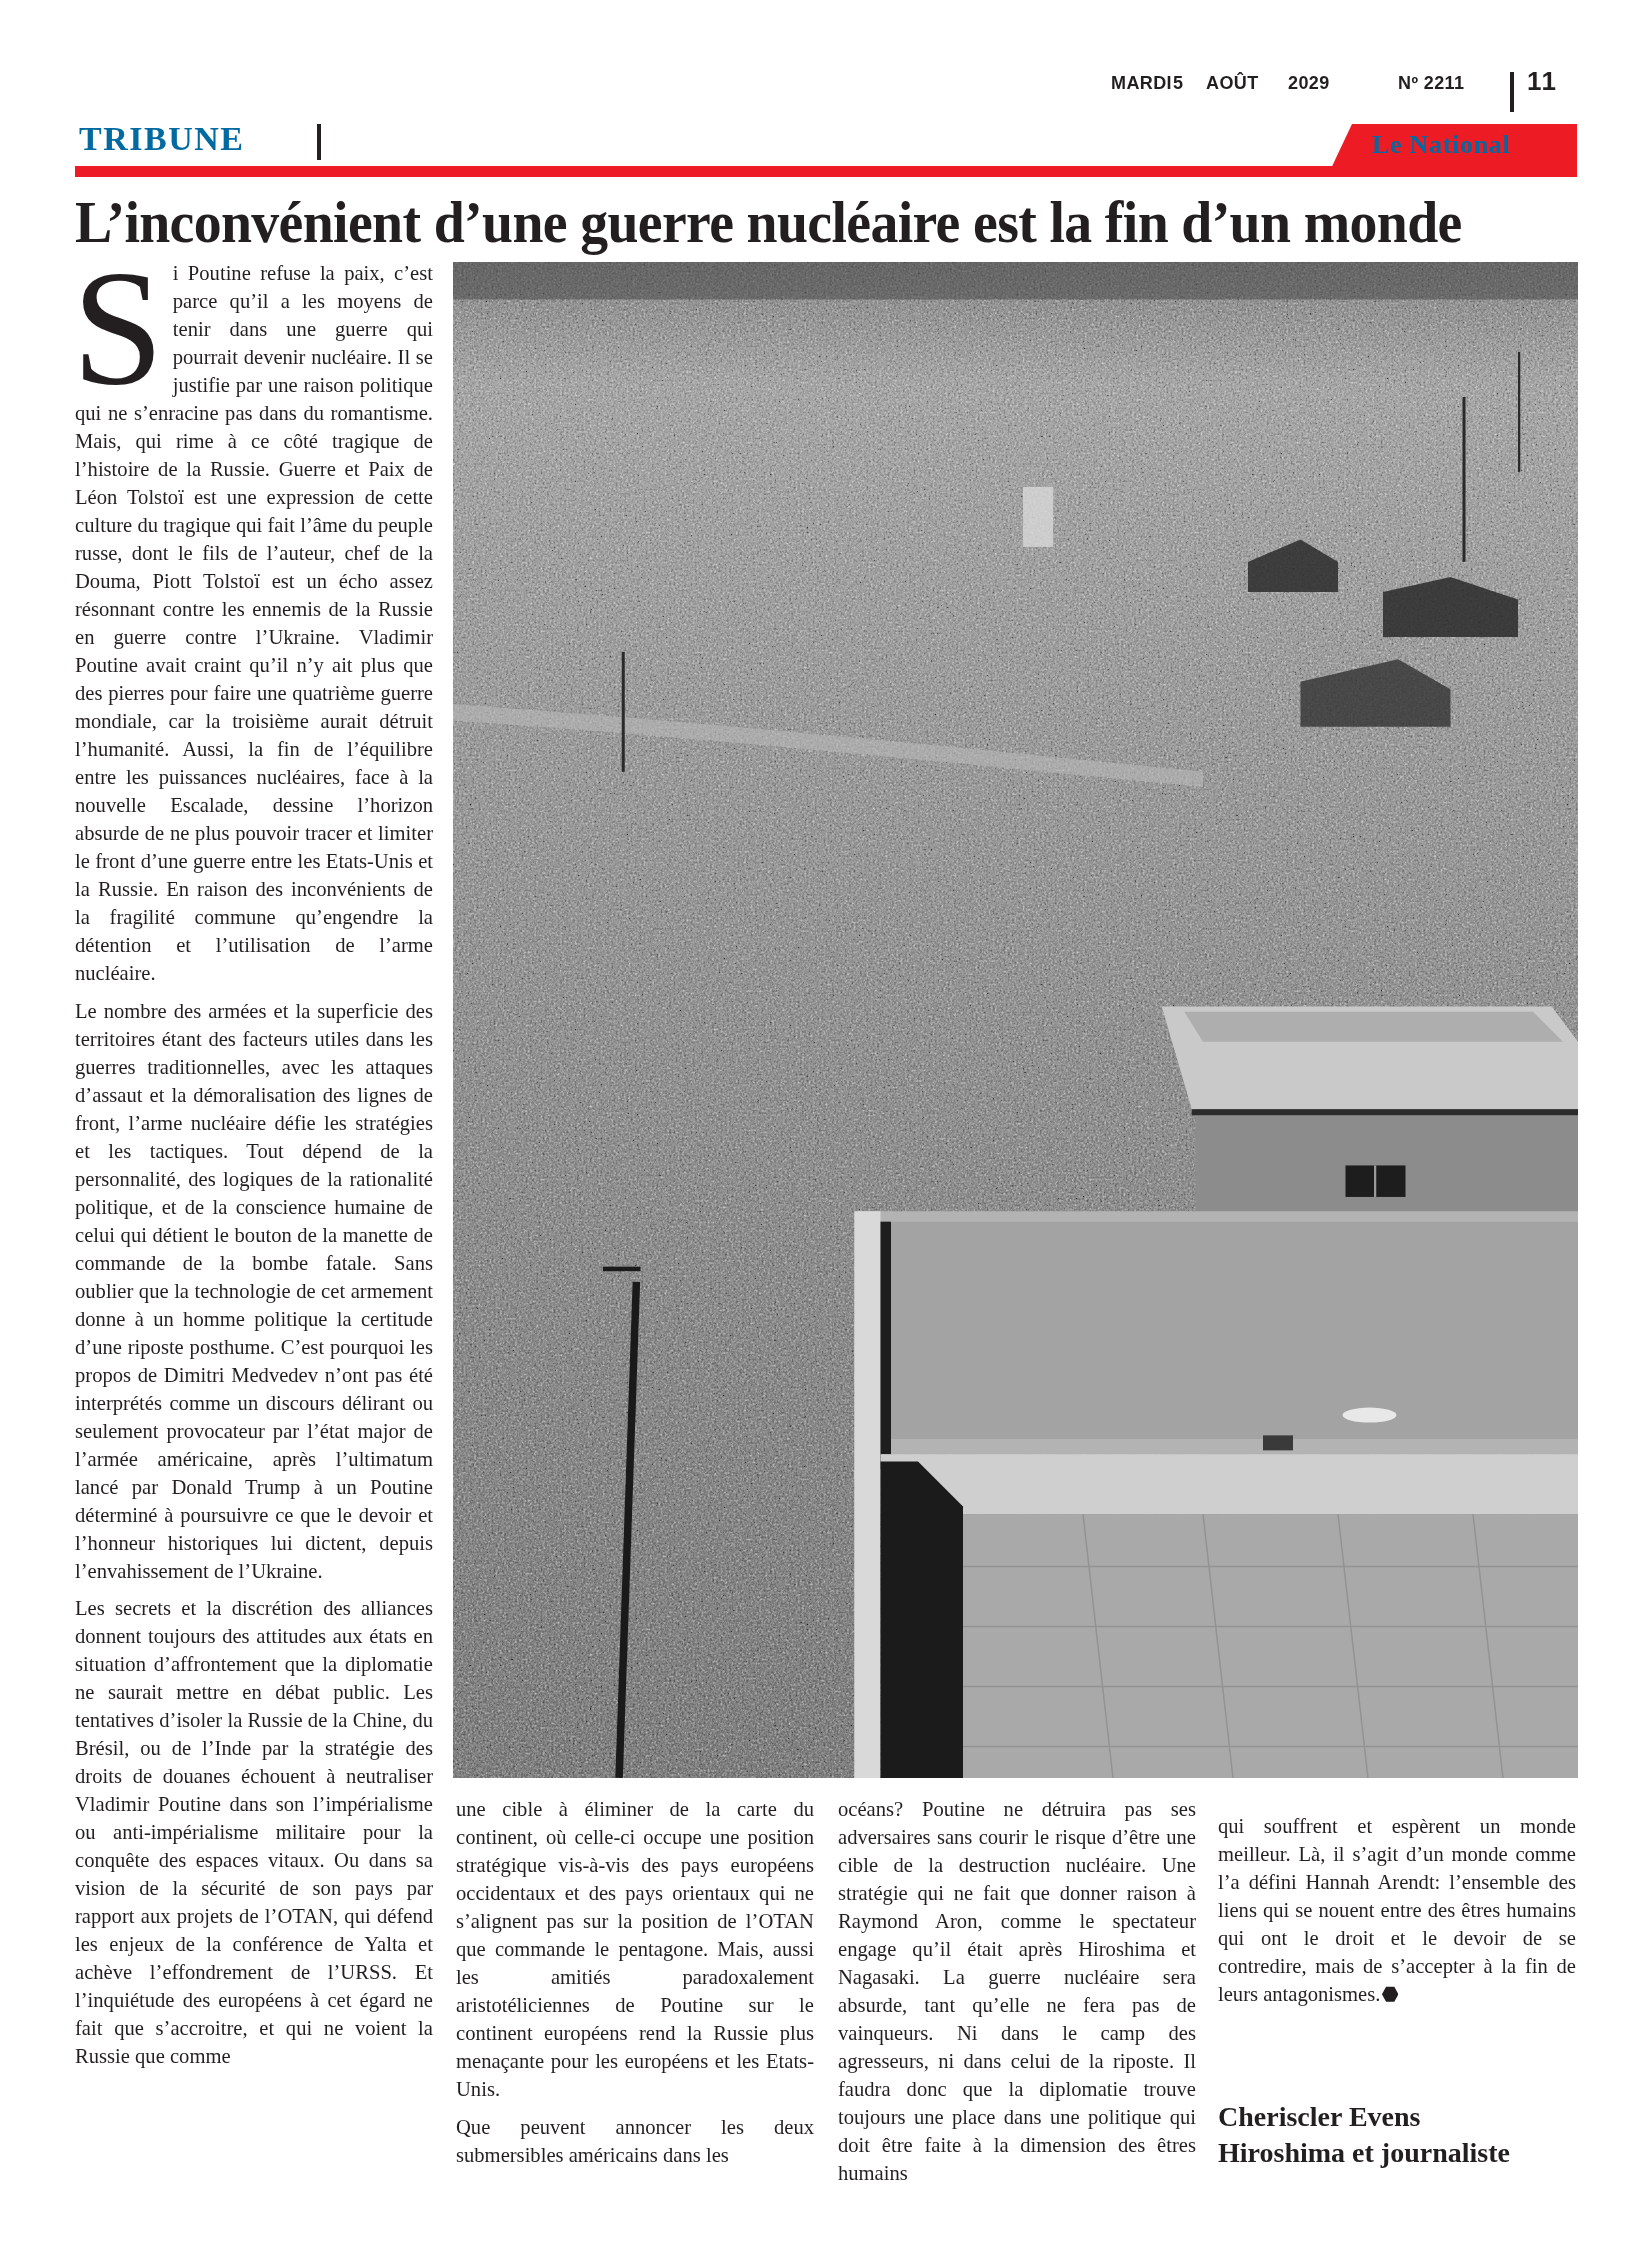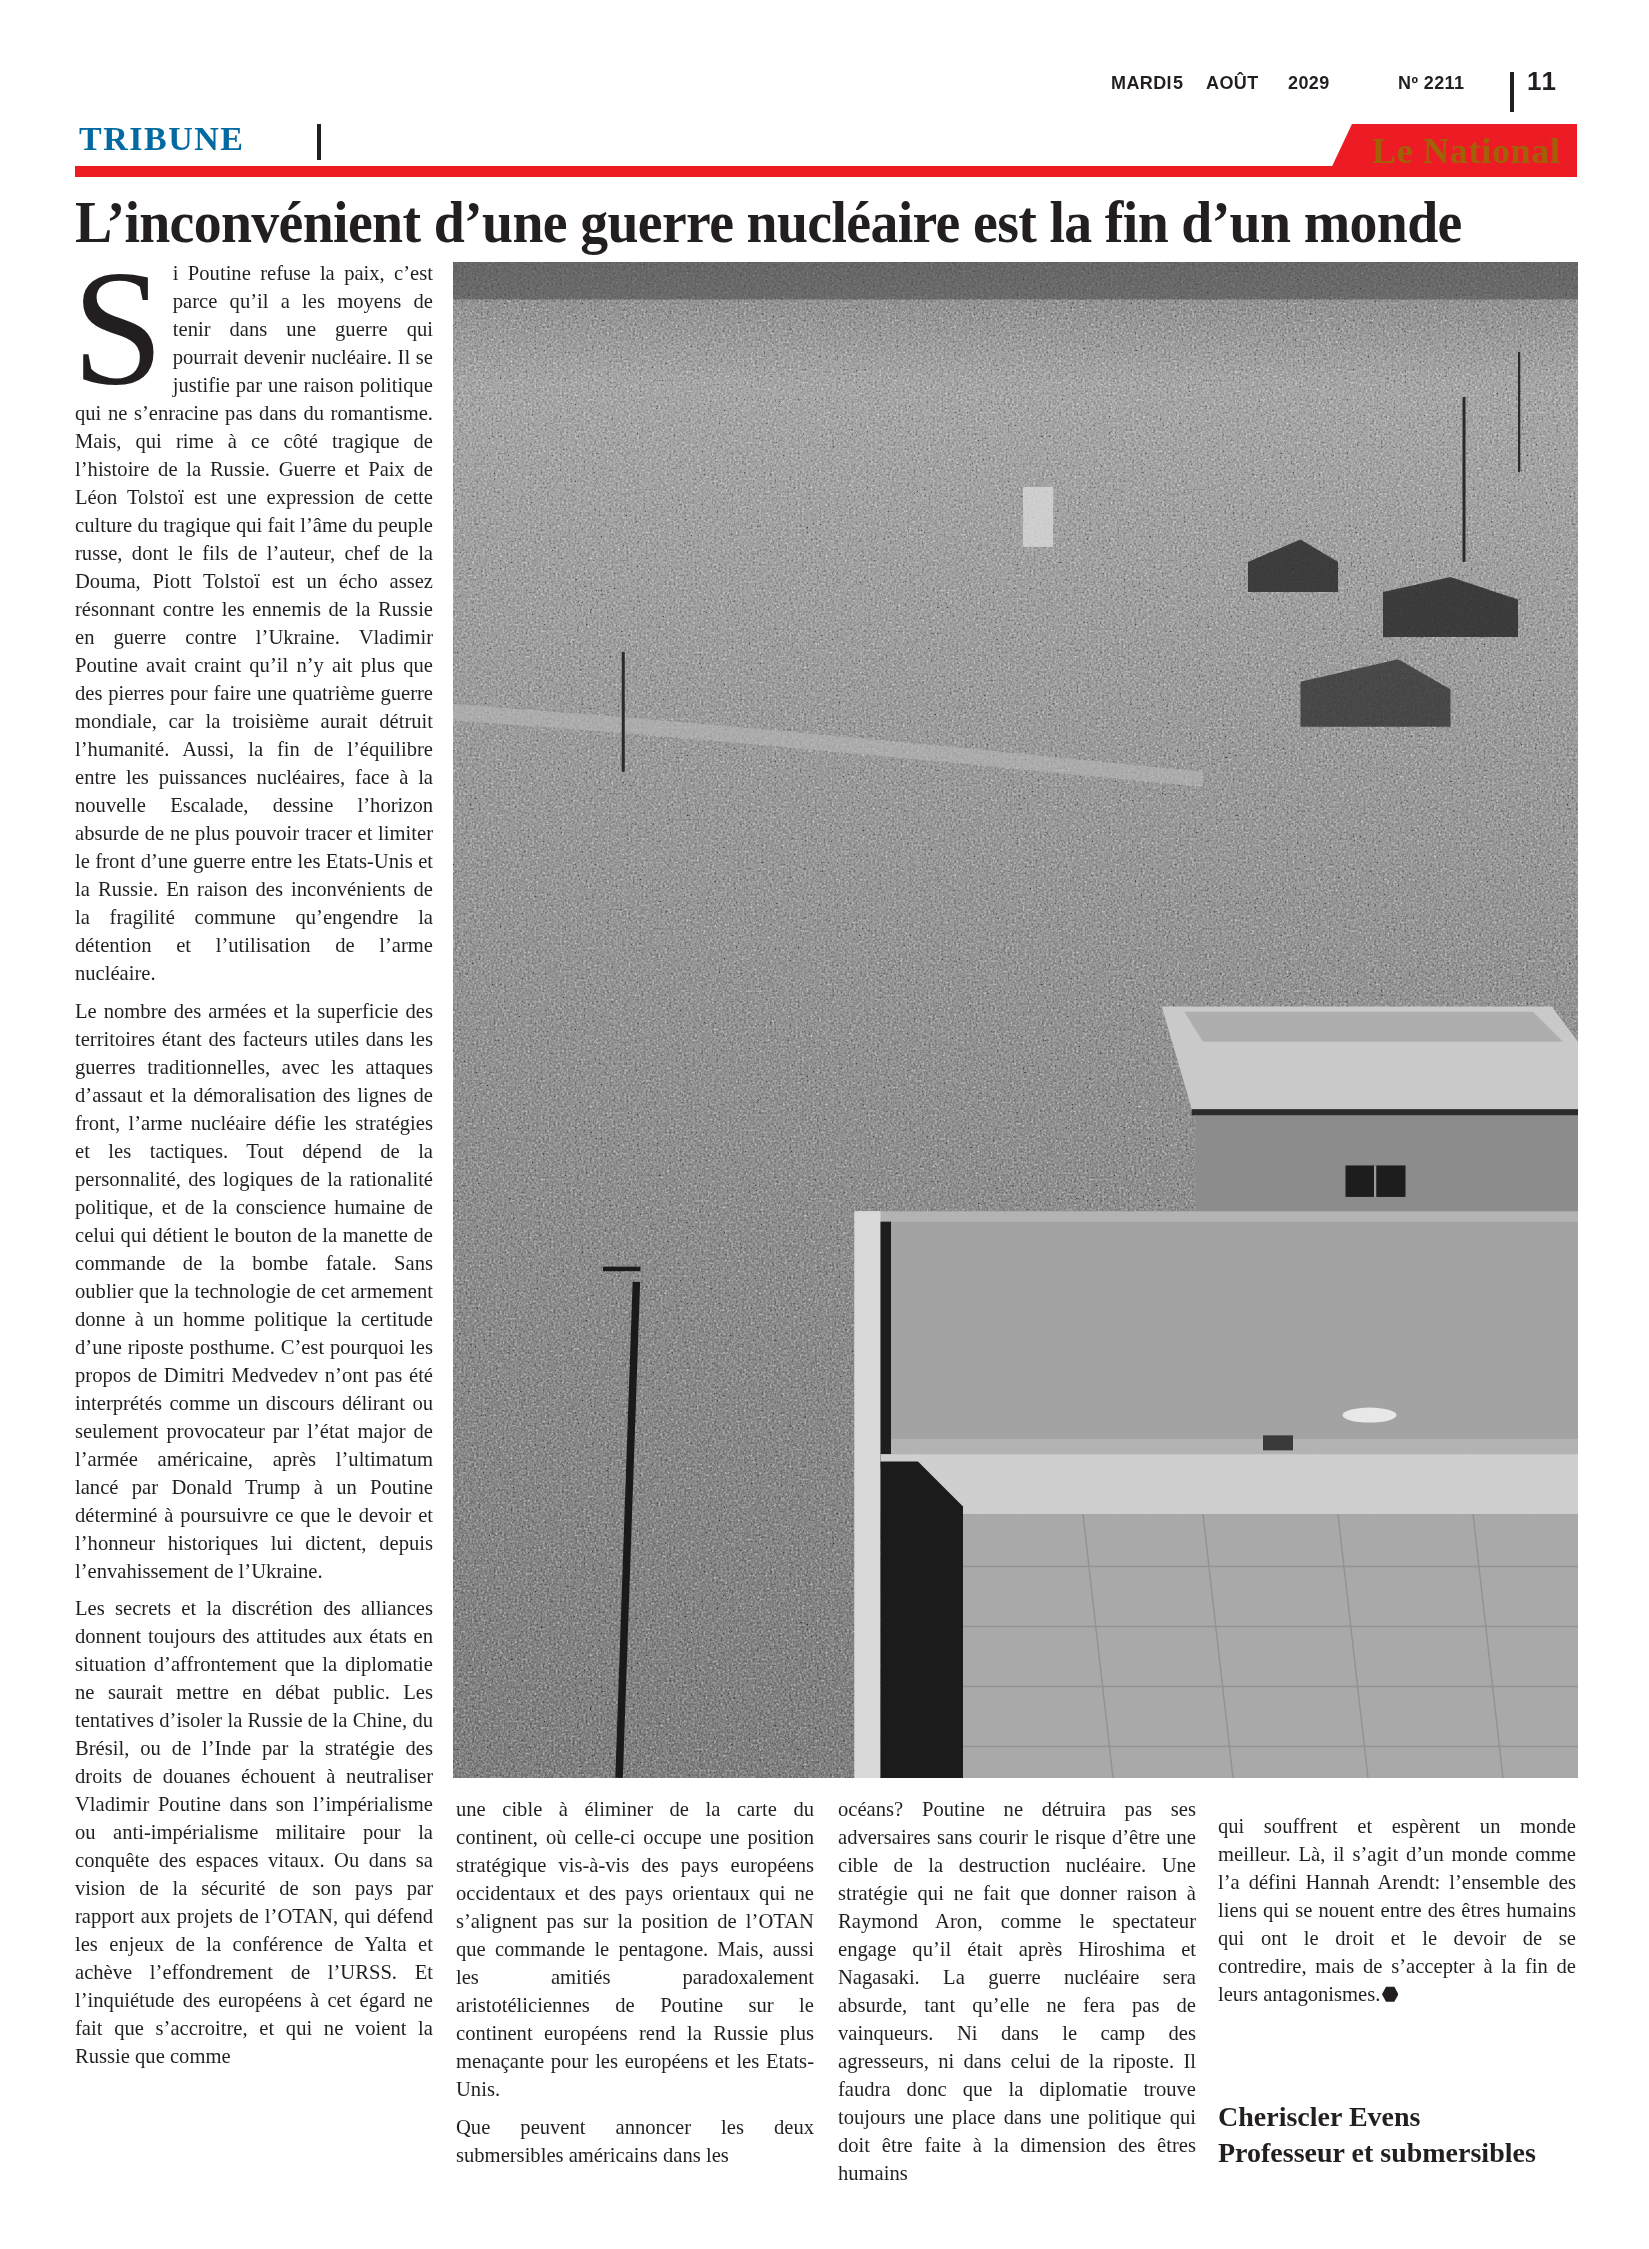--- a/index.html
+++ b/index.html
@@ -34,21 +34,21 @@
 
     .red-rule { position: absolute; left: 75px; top: 166px; width: 1502px; height: 11.2px; background: #ed1c24; }
     .brand-tab {
       position: absolute; left: 1327px; top: 124px; width: 250px; height: 53px;
       background: #ed1c24;
       clip-path: polygon(10% 0, 100% 0, 100% 100%, 0 100%);
     }
     .brand-name {
       position: absolute; left: 1372px; top: 130px; width: 195px;
       font-family: "Liberation Serif", "DejaVu Serif", serif; font-weight: 700;
-      font-size: 36px; color: #a16207; letter-spacing: 0.7px; white-space: nowrap;
+      font-size: 26px; color: #0369a1; letter-spacing: 0.7px; white-space: nowrap;
     }
 
     .headline {
       position: absolute; left: 75px; top: 186px; width: 1507px;
       font-family: "Liberation Serif", "DejaVu Serif", serif; font-weight: 700;
       font-size: 60px; line-height: 72px; letter-spacing: -0.7px; color: #231f20;
       white-space: nowrap;
       transform-origin: left top; transform: scaleX(0.93);
     }
 
@@ -191,14 +191,14 @@
   <p>océans? Poutine ne détruira pas ses adversaires sans courir le risque d’être une cible de la destruction nucléaire. Une stratégie qui ne fait que donner raison à Raymond Aron, comme le spectateur engage qu’il était après Hiroshima et Nagasaki. La guerre nucléaire sera absurde, tant qu’elle ne fera pas de vainqueurs. Ni dans le camp des agresseurs, ni dans celui de la riposte. Il faudra donc que la diplomatie trouve toujours une place dans une politique qui doit être faite à la dimension des êtres humains</p>
 </div>
 
 <div class="col col-4">
   <p style="text-align: justify;">
     <span>qui souffrent et espèrent un monde meilleur. Là, il s’agit d’un monde comme l’a défini Hannah Arendt: l’ensemble des liens qui se nouent entre des êtres humains qui ont le droit et le devoir de se contredire, mais de s’accepter à la fin de leurs antagonismes.</span><span class="end-mark"></span>
   </p>
 </div>
 
 <div class="byline author-name">Cheriscler Evens</div>
-<div class="byline author-title">Professeur et submersibles</div>
+<div class="byline author-title">Hiroshima et journaliste</div>
 
 
 </body></html>

